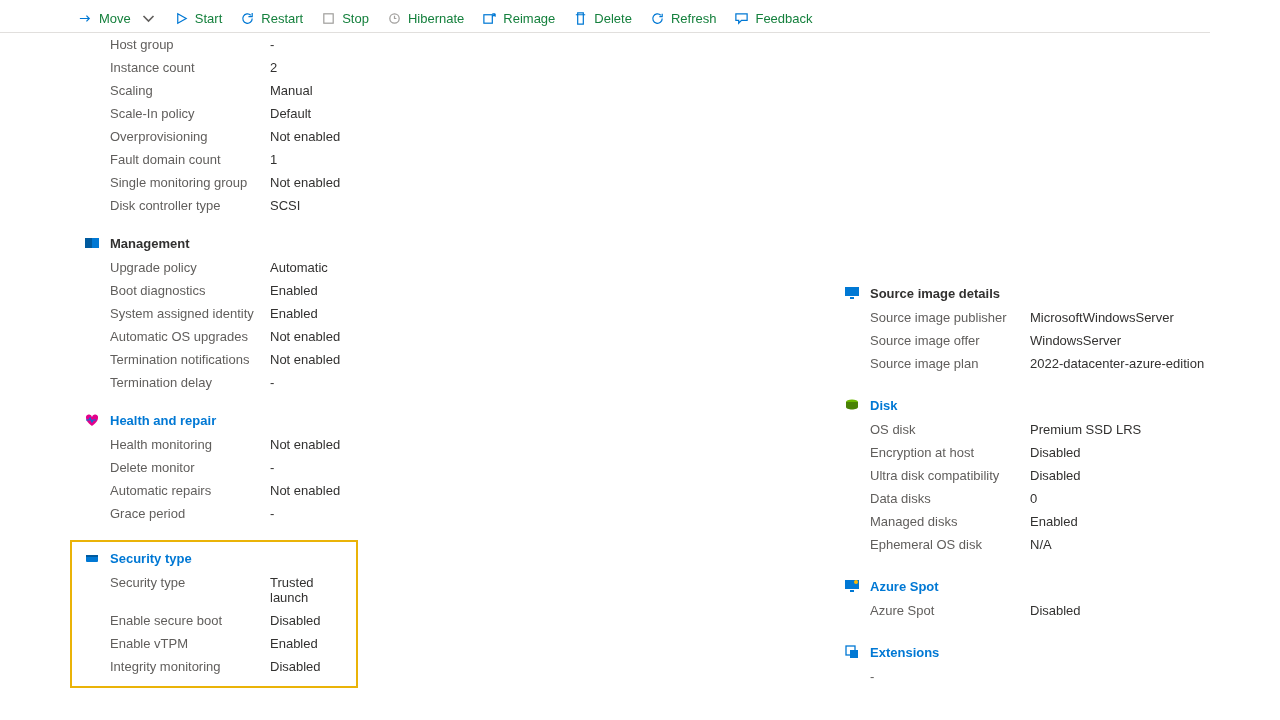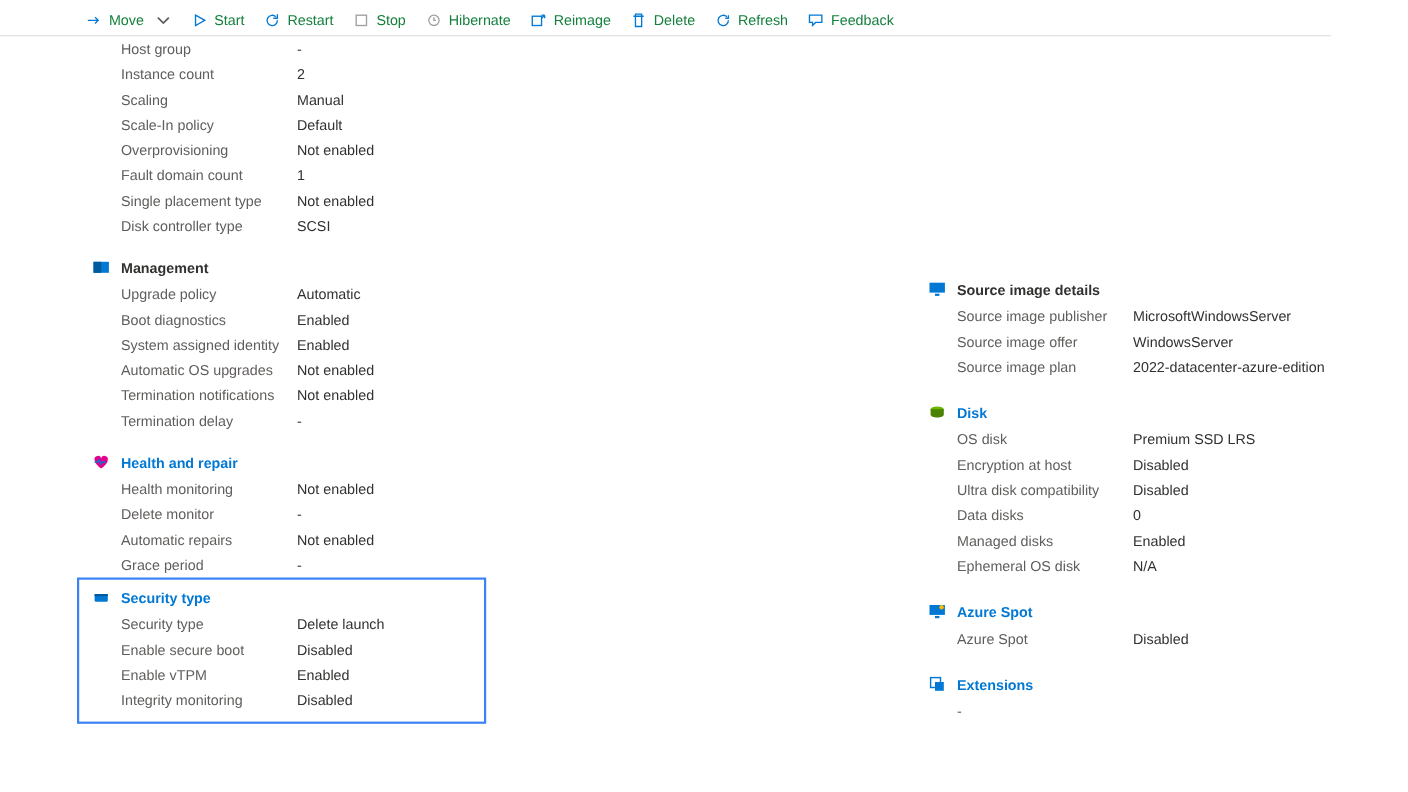--- a/index.html
+++ b/index.html
@@ -54,24 +54,25 @@
     display: flex;
     padding: 4px 0;
   }
   .kv-label {
     flex: 0 0 186px;
     color: #605e5c;
     padding-left: 26px;
   }
   .kv-value { color: #323130; }
   .highlight-box {
-    border: 2px solid #3b82f6;
+    border: 2px solid #eab308;
     margin-left: -14px;
+    margin-top: 15px;
     padding: 6px 12px 8px 12px;
-    width: 372px;
+    width: 288px;
   }
   .highlight-box .section-head { margin-top: 2px; }
   .highlight-box .kv-label { padding-left: 26px; }
   
   .col-right .section-head { margin-top: 22px; }
   .col-right .section-head:first-child { margin-top: 0; }
   .col-right .kv-label { flex: 0 0 186px; }
   .chev { margin-left: 4px; }
   .icon svg { width: 16px; height: 16px; }
 </style>
@@ -161,21 +162,21 @@
       </div>
     <div class="kv">
         <span class="kv-label">Overprovisioning</span>
         <span class="kv-value">Not enabled</span>
       </div>
     <div class="kv">
         <span class="kv-label">Fault domain count</span>
         <span class="kv-value">1</span>
       </div>
     <div class="kv">
-        <span class="kv-label">Single placement type</span>
+        <span class="kv-label">Single monitoring group</span>
         <span class="kv-value">Not enabled</span>
       </div>
     <div class="kv">
         <span class="kv-label">Disk controller type</span>
         <span class="kv-value">SCSI</span>
       </div>
 
     <div class="section-head">
       <span class="icon">
           <svg viewBox="0 0 16 16">
@@ -241,21 +242,21 @@
         <span class="icon">
             <svg viewBox="0 0 16 16">
               <rect x="2" y="5" width="12" height="7" rx="1" fill="#0078d4"></rect>
               <rect x="2" y="5" width="12" height="2" fill="#005a9e"></rect>
             </svg>
           </span>
         <span class="title linklike">Security type</span>
       </div>
       <div class="kv">
           <span class="kv-label">Security type</span>
-          <span class="kv-value">Delete launch</span>
+          <span class="kv-value">Trusted launch</span>
         </div>
       <div class="kv">
           <span class="kv-label">Enable secure boot</span>
           <span class="kv-value">Disabled</span>
         </div>
       <div class="kv">
           <span class="kv-label">Enable vTPM</span>
           <span class="kv-value">Enabled</span>
         </div>
       <div class="kv">

